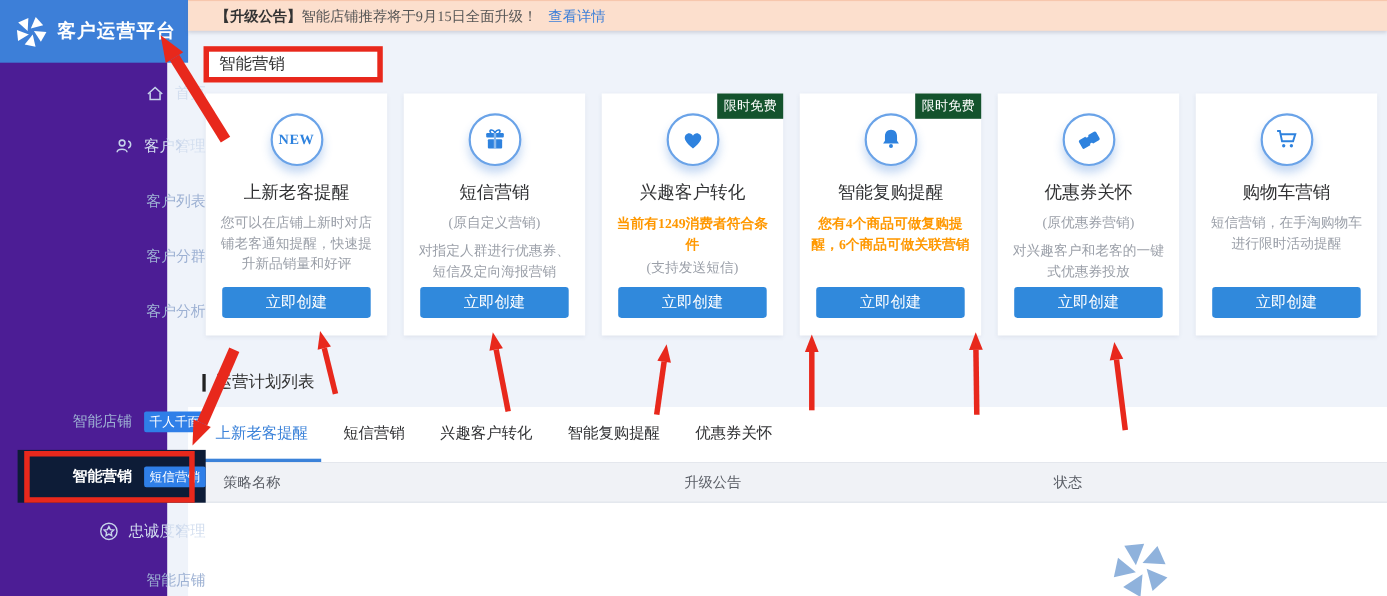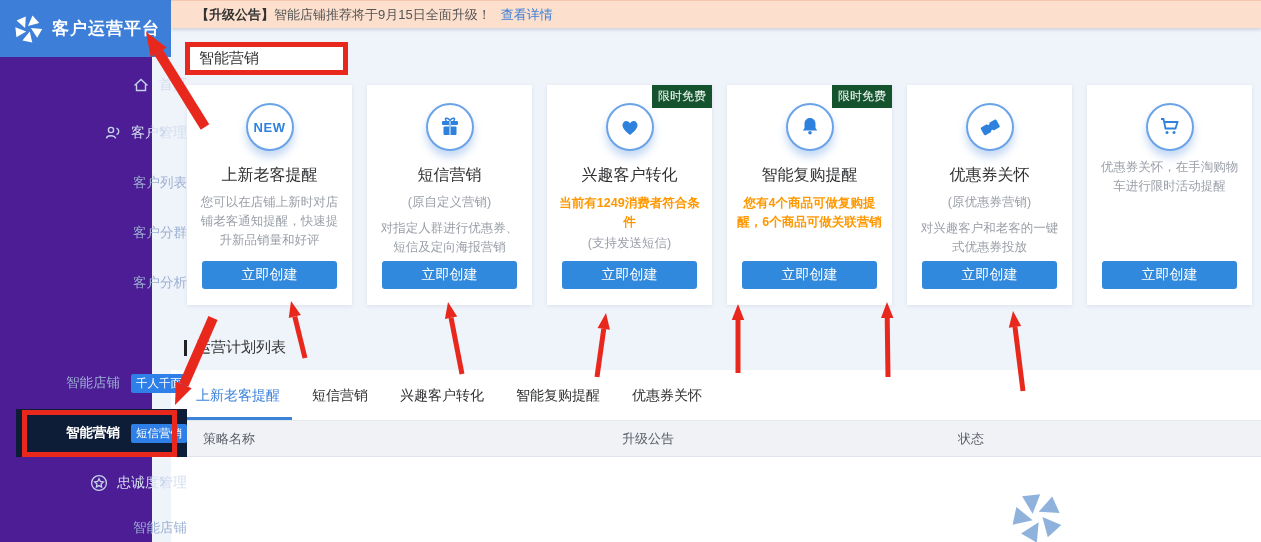--- a/index.html
+++ b/index.html
@@ -17,21 +17,21 @@
   .nav-item { position:absolute; left:16px; width:171px; height:36px; display:flex; align-items:center; color:#d3deef; font-size:14px; cursor:pointer;justify-content:flex-end; }
   .nav-icon { width:18px; height:18px; margin-left:15px; display:inline-flex; }
   .nav-label { margin-left:9px; }
   .nav-item.sub { color:#9db1d3; font-size:13.5px; }
   .nav-item.sub .nav-label { margin-left:42px; }
   .chev { position:absolute; right:18px; top:10px; width:14px; height:14px; }
   .nav-badge { margin-left:11px; background:#2f7fe8; color:#fff; font-size:11.5px; padding:2px 5px; border-radius:2px; }
   .nav-item.active { top:409px; height:48px; background:#0d1c37; }
   .nav-item.active .nav-label { color:#fff; font-weight:bold; }
   
-  .main { position:absolute; left:171px; top:0; width:1090px; height:396px; background:#eff3fa; }
+  .main { position:absolute; left:171px; top:0; width:1090px; height:396px; background:#eff3fa;font-family:Liberation Serif, serif; }
   .notice { position:absolute; left:0; top:0; right:0; height:28px; background:#fcdfcd; border-top:1px solid #f7c7ad;
             display:flex; align-items:center; font-size:13px; color:#555; box-shadow:0 2px 3px rgba(120,120,140,.25); z-index:3; }
   .notice-prefix { font-weight:bold; color:#333; margin-left:25px; }
   .notice-link { color:#3d7fd8; margin-left:10px; cursor:pointer; text-decoration:none; }
   .title-box { position:absolute; left:14px; top:42px; width:163px; height:33px; background:#fff;
                border:5px solid #e8281c; z-index:10; display:flex; align-items:center; }
   .title-box span { font-size:15px; color:#333; margin-left:9px; }
   
   .cards { position:absolute; left:16px; top:85px; display:flex; gap:15px; }
   .card { position:relative; width:165px; height:220px; background:#fff; box-shadow:0 1px 4px rgba(90,110,140,.12); text-align:center; }
@@ -230,21 +230,22 @@
       </div>
 
       <div class="card">
         <div class="icon-circle">
           <svg width="24" height="24" viewBox="0 0 24 24" fill="none" stroke="#2e82de" stroke-width="1.8">
             <path d="M3 4 H5.5 L7.5 13.5 H17.5 L19.5 7 H6.2"></path>
             <circle cx="9" cy="17.5" r="1.5" fill="#2e82de" stroke="none"></circle>
             <circle cx="16" cy="17.5" r="1.5" fill="#2e82de" stroke="none"></circle>
             </svg>
         </div>
-        <div class="card-desc">优惠券关怀，在手淘购物车进行限时活动提醒</div>
+        <div class="card-title">购物车营销</div>
+        <div class="card-desc">短信营销，在手淘购物车进行限时活动提醒</div>
         <button class="card-btn">立即创建</button>
       </div>
     </div>
 
     <div class="section-title">
       <i class="section-bar"></i>
       <span>运营计划列表</span>
     </div>
 
     <div class="tabs">

